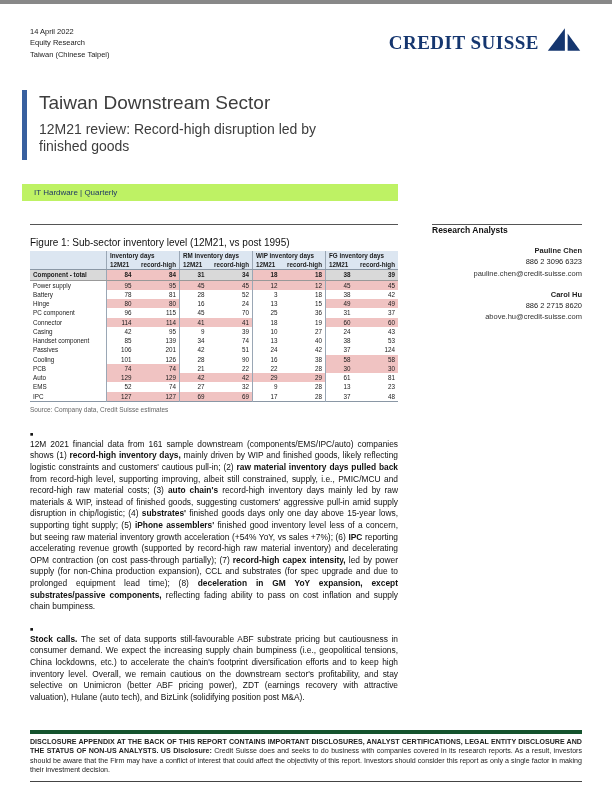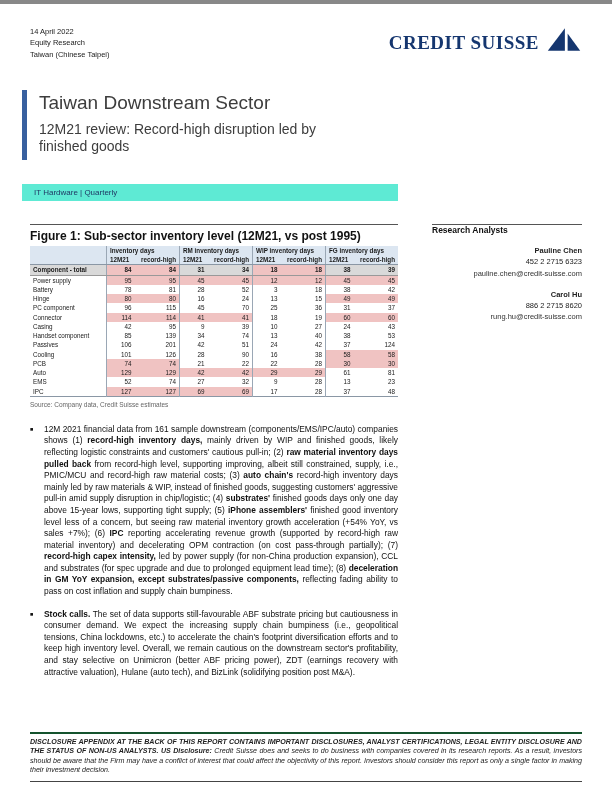--- a/index.html
+++ b/index.html
@@ -13,54 +13,54 @@
   .header{position:absolute;top:22px;left:30px;right:30px;display:flex;justify-content:space-between;align-items:flex-start;}
   .meta{font-size:7.5px;line-height:1.5;color:#222;}
   .logo{display:flex;align-items:flex-end;gap:7px;}
   .wordmark{font-family:"Liberation Serif",serif;font-weight:bold;font-size:19px;letter-spacing:0.5px;color:#15366f;line-height:1;}
   .sails path{fill:#15366f;}
 
   
   .title-block{position:absolute;top:86px;left:22px;width:400px;border-left:5px solid #38609f;padding:2px 0 4px 12px;}
   .page-title{font-size:19px;font-weight:normal;color:#3d3d3d;line-height:1.15;}
   .page-subtitle{font-size:14px;color:#3d3d3d;margin-top:7px;width:310px;line-height:1.25;}
-  .kicker{position:absolute;top:180px;left:22px;width:364px;background:#5eead4;color:#1f3864;font-size:8px;padding:4px 0 4px 12px;}
+  .kicker{position:absolute;top:180px;left:22px;width:364px;background:#bef264;color:#1f3864;font-size:8px;padding:4px 0 4px 12px;}
 
   
   .main{position:absolute;top:220px;left:30px;width:368px;}
-  .figure-title{border-top:1px solid #555;padding-top:4px;font-weight:bold;font-size:12px;color:#111;}
+  .figure-title{border-top:1px solid #555;padding-top:12px;font-weight:normal;font-size:10px;color:#111;}
   table{border-collapse:collapse;width:100%;margin-top:3px;border-bottom:1px solid #8a97a5;}
   th,td{padding:1px 3px;line-height:1.15;font-size:6.3px;white-space:nowrap;}
   thead th{background:#dce6f1;font-weight:bold;}
   thead tr:last-child th{border-bottom:0.6px solid #8a97a5;}
   .group{text-align:left;}
   .sub.l{text-align:left;}
   .sub.r{text-align:right;}
   .namecol{width:70px;text-align:left;}
   td.num{text-align:right;}
   .gstart{border-left:0.6px solid #9aa7b5;}
   tr.total td{background:#d9d9d9;font-weight:bold;border-bottom:0.6px solid #999;}
   td.hl{background:#f0c3c2 !important;}
   .source{font-size:6.5px;color:#666;margin-top:4px;}
 
   
   .bullet-list{margin-top:16px;}
-  .bullet{display:flex;font-size:8.4px;line-height:1.38;text-align:justify;margin-bottom:11px;color:#111;}
+  .bullet{display:flex;font-size:8.4px;line-height:1.38;text-align:justify;margin-bottom:11px;color:#111;flex-direction:column;}
   .marker{flex:none;width:14px;font-size:5.5px;padding-top:2.5px;}
   .btext{flex:1;}
 
   
   .sidebar{position:absolute;top:220px;left:432px;width:150px;}
   .sidebar-title{border-top:1px solid #555;font-weight:bold;font-size:8.5px;color:#111;}
   .analyst{margin-top:10px;font-size:7.5px;line-height:1.5;color:#222;text-align:right;}
   .analyst .name{font-weight:bold;}
   .analyst .email{color:#333;}
 
   
-  .footer{position:absolute;left:30px;right:30px;bottom:14px;border-top:2px solid #14532d;border-bottom:1px solid #444;padding:4px 0 5px;font-style:italic;}
+  .footer{position:absolute;left:30px;right:30px;bottom:14px;border-top:4px solid #14532d;border-bottom:1px solid #444;padding:4px 0 5px;}
   .footer p{margin:0;font-size:7.1px;line-height:1.35;text-align:justify;color:#222;}
 </style>
 </head>
 <body>
 
 <div class="page">
 
   <div class="header">
     <div class="meta">
       <div>14 April 2022</div>
@@ -277,27 +277,27 @@
           <span class="btext"><span class="b">Stock calls.</span><span> The set of data supports still-favourable ABF substrate pricing but cautiousness in consumer demand. We expect the increasing supply chain bumpiness (i.e., geopolitical tensions, China lockdowns, etc.) to accelerate the chain's footprint diversification efforts and to keep high inventory level. Overall, we remain cautious on the downstream sector's profitability, and stay selective on Unimicron (better ABF pricing power), ZDT (earnings recovery with attractive valuation), Hulane (auto tech), and BizLink (solidifying position post M&amp;A).</span></span>
         </div>
       </div>
   </div>
 
   <div class="sidebar">
     <div class="sidebar-title">Research Analysts</div>
     <div>
         <div class="analyst">
           <div class="name">Pauline Chen</div>
-          <div>452 2 2715 6323</div>
+          <div>886 2 3096 6323</div>
           <div class="email">pauline.chen@credit-suisse.com</div>
         </div>
         <div class="analyst">
           <div class="name">Carol Hu</div>
           <div>886 2 2715 8620</div>
-          <div class="email">rung.hu@credit-suisse.com</div>
+          <div class="email">above.hu@credit-suisse.com</div>
         </div>
       </div>
   </div>
 
   <div class="footer">
     <p><span class="b">DISCLOSURE APPENDIX AT THE BACK OF THIS REPORT CONTAINS IMPORTANT DISCLOSURES, ANALYST CERTIFICATIONS, LEGAL ENTITY DISCLOSURE AND THE STATUS OF NON-US ANALYSTS.</span><span class="b"> US Disclosure: </span><span>Credit Suisse does and seeks to do business with companies covered in its research reports. As a result, investors should be aware that the Firm may have a conflict of interest that could affect the objectivity of this report. Investors should consider this report as only a single factor in making their investment decision.</span></p>
   </div>
 
 </div>
 

